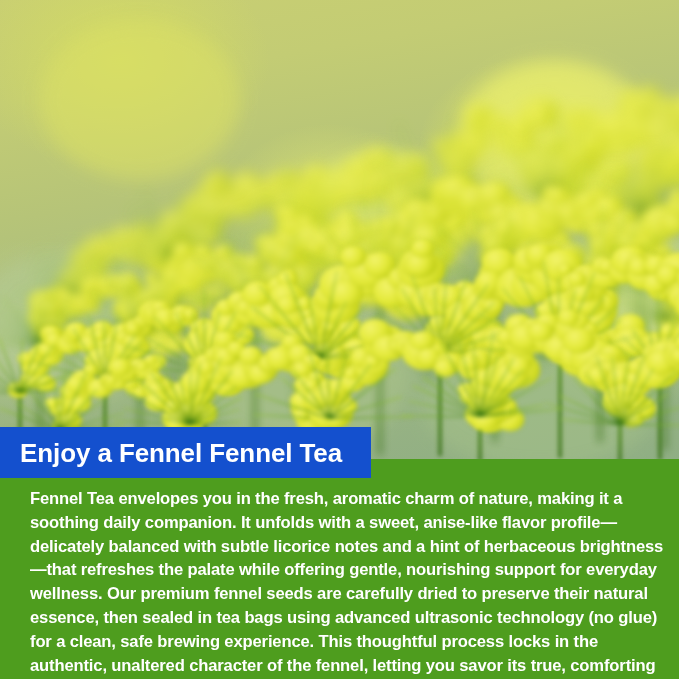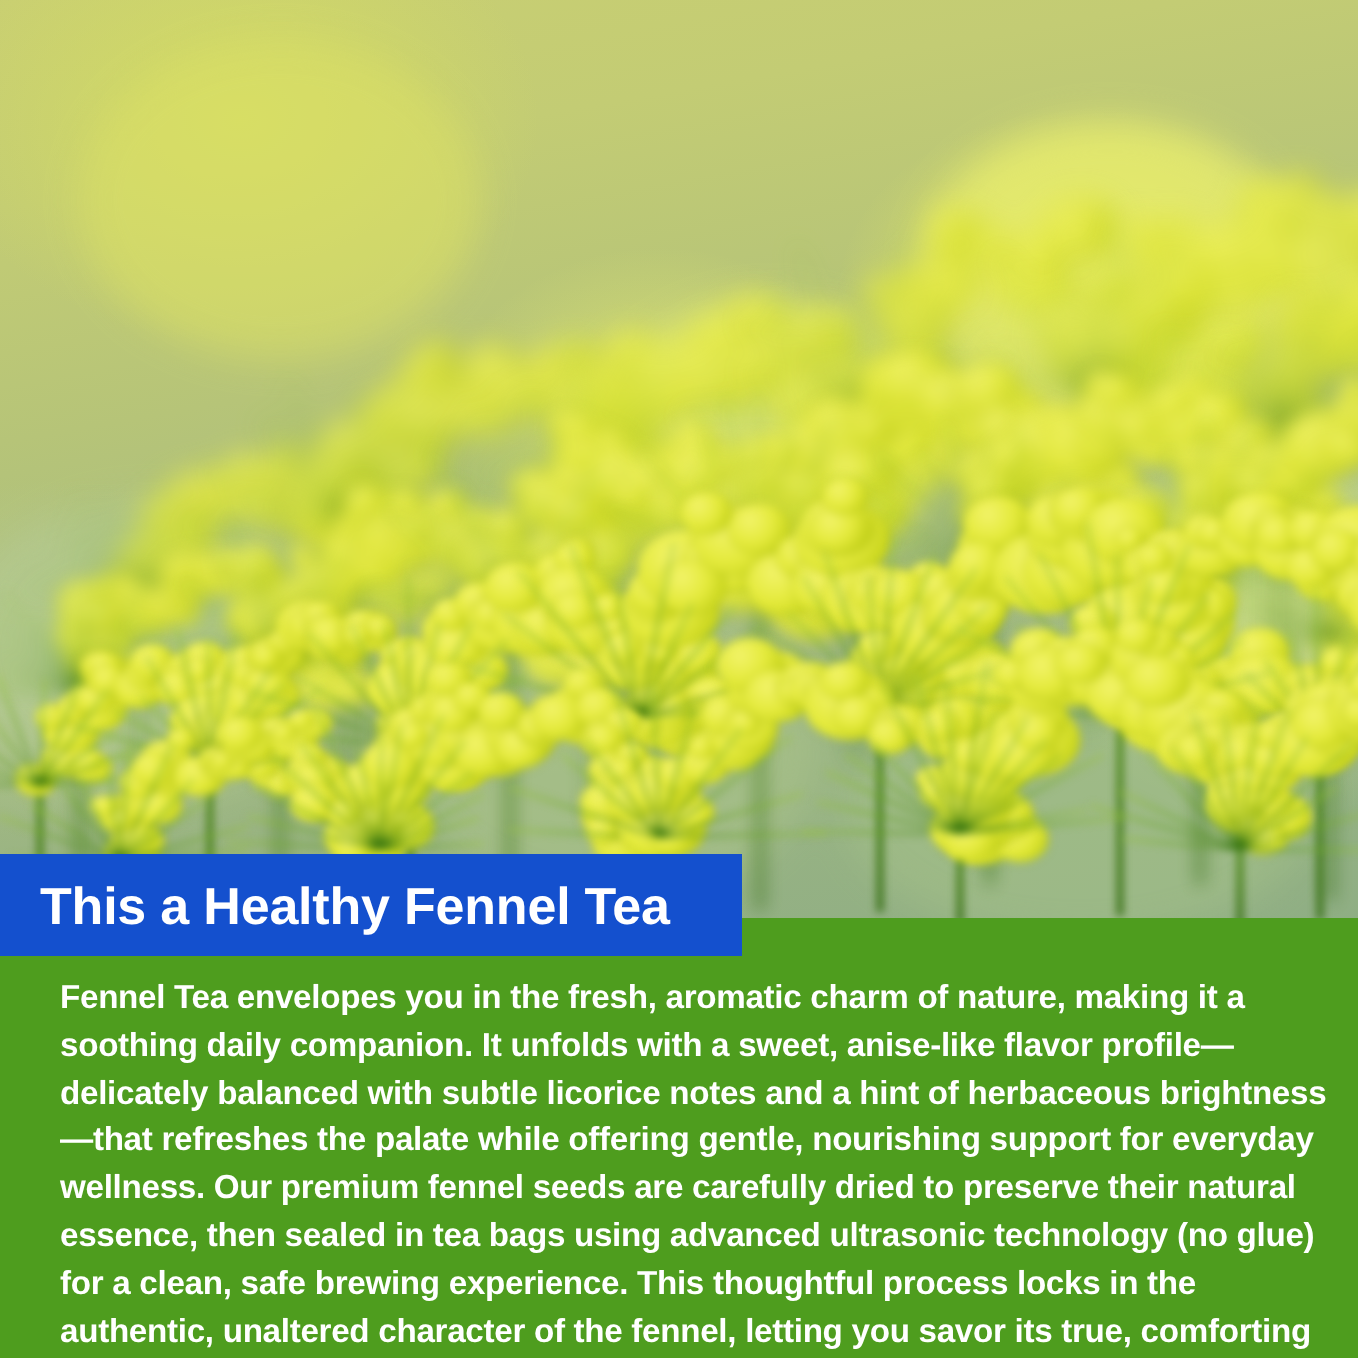--- a/index.html
+++ b/index.html
@@ -1781,18 +1781,18 @@
             <div class="ray" style="width: 64.3429px; transform: rotate(0.709347deg);"></div>
           </div>
         </div>
       </div>
   </div>
 
   <div class="green-panel"></div>
   <div class="green-step"></div>
 
   <div class="title-banner">
-    <div class="title-text">This a Healthy Fennel Tea</div>
+    <div class="title-text">Enjoy a Fennel Fennel Tea</div>
   </div>
 
   <div class="body-copy">Fennel Tea envelopes you in the fresh, aromatic charm of nature, making it a soothing daily companion. It unfolds with a sweet, anise-like flavor profile—delicately balanced with subtle licorice notes and a hint of herbaceous brightness—that refreshes the palate while offering gentle, nourishing support for everyday wellness. Our premium fennel seeds are carefully dried to preserve their natural essence, then sealed in tea bags using advanced ultrasonic technology (no glue) for a clean, safe brewing experience. This thoughtful process locks in the authentic, unaltered character of the fennel, letting you savor its true, comforting herbal warmth.</div>
 
 </div>
 
 </body></html>

